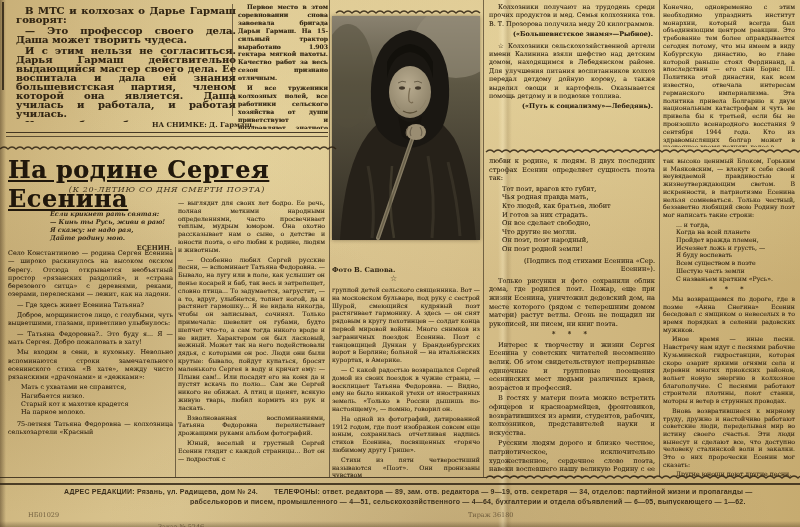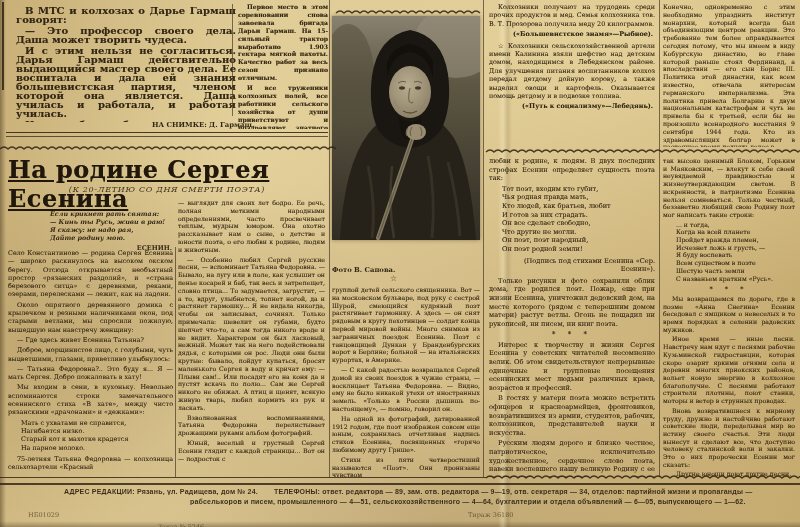--- a/index.html
+++ b/index.html
@@ -141,21 +141,20 @@
   <div class="epigraph" style="left:50px;top:202px;width:130px;">
     <span>Если крикнет рать святая:
 — Кинь ты Русь, живи в раю!
 Я скажу: не надо рая,
 Дайте родину мою.</span>
     <span class="author">ЕСЕНИН.</span>
   </div>
 
   <div class="col" style="left:8px;top:249px;width:165px;height:224px;font-size:6.4px;line-height:8.3px;">
       <p class="lead">Село Константиново — родина Сергея Есенина — широко раскинулось на высоком окском берегу. Отсюда открывается необъятный простор «рязанских раздолий», и «страна березового ситца» с деревнями, реками, озерами, перелесками — лежит, как на ладони.</p>
-      <p class="p">Около опрятного деревянного домика с крылечком и резными наличниками окон, под старыми ветлами, мы спросили пожилую, вышедшую нам навстречу женщину:</p>
       <p class="p">— Где здесь живет Есенина Татьяна?</p>
       <p class="p">Доброе, морщинистое лицо, с голубыми, чуть выцветшими, глазами, приветливо улыбнулось:</p>
       <p class="p">— Татьяна Федоровна?.. Это буду я... Я — мать Сергея. Добро пожаловать в хату!</p>
       <p class="p">Мы входим в сени, в кухоньку. Невольно вспоминаются строки замечательного есенинского стиха «В хате», между чисто рязанскими «драчонами» и «дежками»:</p>
       <p class="poem">Мать с ухватами не справится,
 Нагибается низко.
 Старый кот к махотке крадется
 На парное молоко.</p>
       <p class="p">75-летняя Татьяна Федоровна — колхозница сельхозартели «Красный</p>
     </div>
@@ -167,21 +166,21 @@
       <p class="p">Юный, веселый и грустный Сергей Есенин глядит с каждой страницы... Вот он — подросток с</p>
     </div>
   <div class="col" style="left:332px;top:286px;width:148px;height:191px;font-size:6.2px;line-height:7.8px;">
       <p class="lead">группой детей сельского священника. Вот — на московском бульваре, под руку с сестрой Шурой, смеющийся кудрявый поэт растягивает гармонику. А здесь — он снят рядовым в кругу пехотинцев — солдат конца первой мировой войны. Много снимков из заграничных поездок Есенина. Поэт с танцовщицей Дункан у Бранденбургских ворот в Берлине; больной — на итальянских курортах, в Америке.</p>
       <p class="p">— С какой радостью возвращался Сергей домой из своих поездок в чужие страны, — восклицает Татьяна Федоровна. — Видно, ему не было никакой утехи от иностранных земель. «Только в России дышишь по-настоящему», — помню, говорил он.</p>
       <p class="p">На одной из фотографий, датированной 1912 годом, где поэт изображен совсем еще юным, сохранилась отчетливая надпись стихов Есенина, посвященных «горячо любимому другу Грише».</p>
       <p class="p">Стихи из пяти четверостиший называются «Поэт». Они пронизаны чувством</p>
     </div>
   <div class="col" style="left:489px;top:157px;width:166px;height:320px;font-size:6.6px;line-height:8.6px;">
       <p class="lead">любви к родине, к людям. В двух последних строфах Есенин определяет сущность поэта так:</p>
-      <p class="poem">Тот поэт, входим кто губит,
+      <p class="poem">Тот поэт, врагов кто губит,
 Чья родная правда мать,
 Кто людей, как братьев, любит
 И готов за них страдать.
 Он все сделает свободно,
 Что другие не могли.
 Он поэт, поэт народный,
 Он поэт родной земли!</p>
       <p class="note">(Подпись под стихами Есенина «Сер. Есенин»).</p>
       <p class="p">Только рисунки и фото сохранили облик дома, где родился поэт. Пожар, еще при жизни Есенина, уничтожил дедовский дом, на месте которого (рядом с теперешним домом матери) растут ветлы. Огонь не пощадил ни рукописей, ни писем, ни книг поэта.</p>
       <p class="stars">* * *</p>

